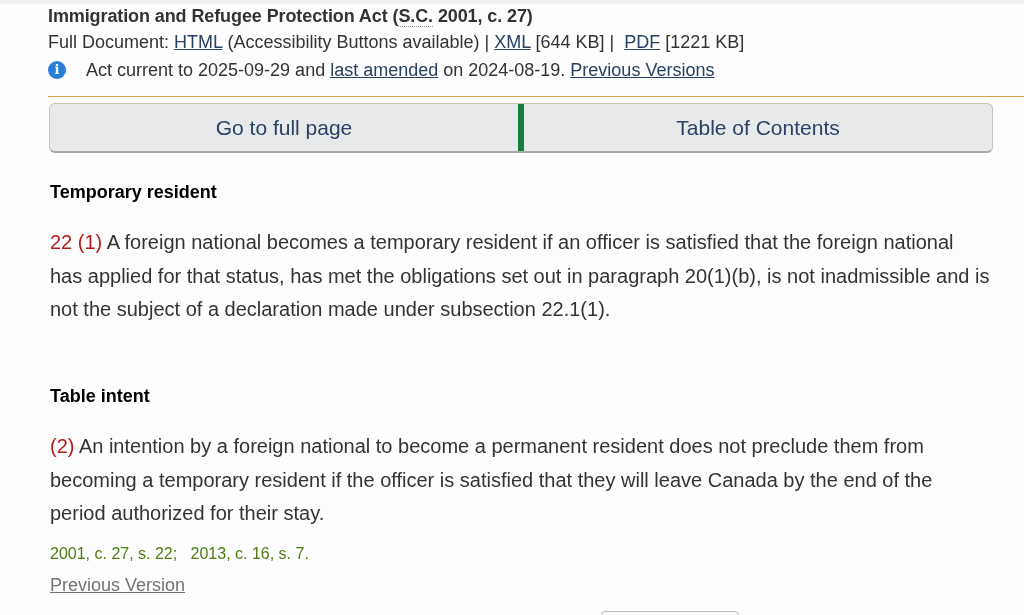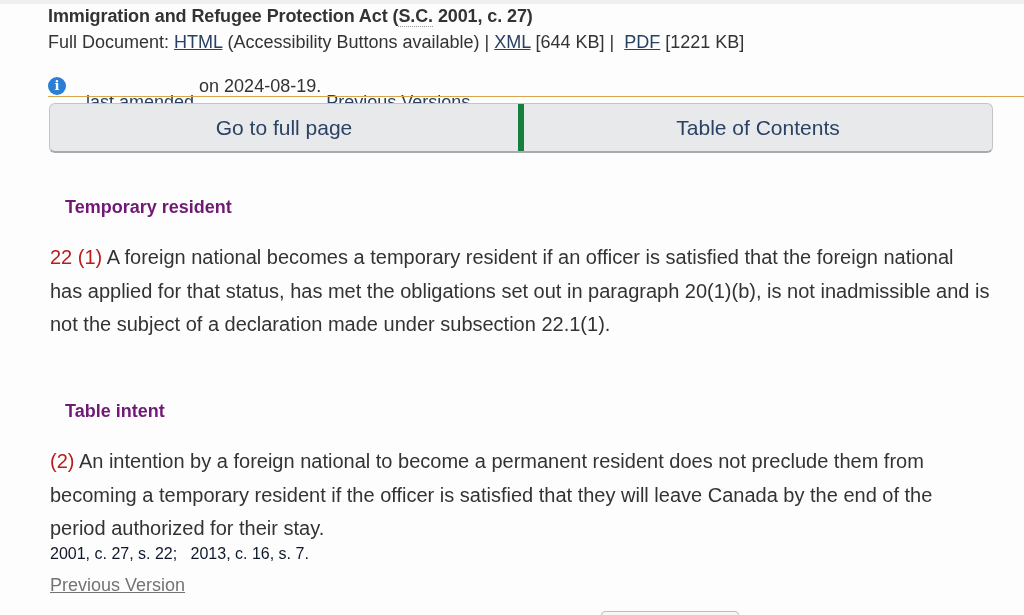--- a/index.html
+++ b/index.html
@@ -38,21 +38,20 @@
     }
     .full-doc {
       font-size: 18px;
       line-height: 28px;
       color: #333333;
       white-space: nowrap;
     }
     .full-doc a, .currency a {
       color: #284162;
       text-decoration: underline;
-      margin-top: 32px;
     }
     .currency {
       font-size: 18px;
       line-height: 28px;
       color: #333333;
       display: flex;
       align-items: center;
       white-space: nowrap;
     }
     .info-icon {
@@ -103,37 +102,37 @@
       border-left: 6px solid #15803d;
     }
     .section {
       position: absolute;
       left: 2px;
       width: 940px;
     }
     .marginal {
       font-weight: bold;
       font-size: 18px;
-      color: #701a75;
-      margin: 15px;
+      color: #000000;
+      margin: 0;
       line-height: 24px;
     }
     .provision {
       font-size: 20px;
       line-height: 33.5px;
       color: #333333;
       margin: 0;
     }
     .provision .num {
       font-weight: normal;
       color: #b91c1c;
     }
     .history {
       font-size: 16px;
-      color: #0f172a;
+      color: #4d7c0f;
       line-height: 22px;
       white-space: pre;
     }
     .prev-version {
       font-size: 18px;
       color: #737373;
       text-decoration: underline;
       line-height: 24px;
     }
     .partial-btn {
@@ -157,20 +156,21 @@
 
   <h1 class="act-title"><span>Immigration and Refugee Protection Act (</span><span class="abbr">S.C.</span><span> 2001, c. 27)</span></h1>
 
   <div class="full-doc">
     <span>Full Document: </span>
     <a href="#">HTML</a><span> (Accessibility Buttons available) | </span><a href="#">XML</a><span> [644 KB] | </span>&nbsp;<a href="#">PDF</a><span> [1221 KB]</span>
   </div>
 
   <div class="currency">
     <span class="info-icon">i</span>
+    <span style="white-space:pre">Act current to 2025-09-29 and </span>
       <a href="#">last amended</a>
       <span style="white-space:pre"> on 2024-08-19. </span>
       <a href="#">Previous Versions</a>
   </div>
 
   <div class="divider"></div>
 
   <div class="btn-group">
     <div class="btn">Go to full page</div>
     <div class="btn">Table of Contents</div>

